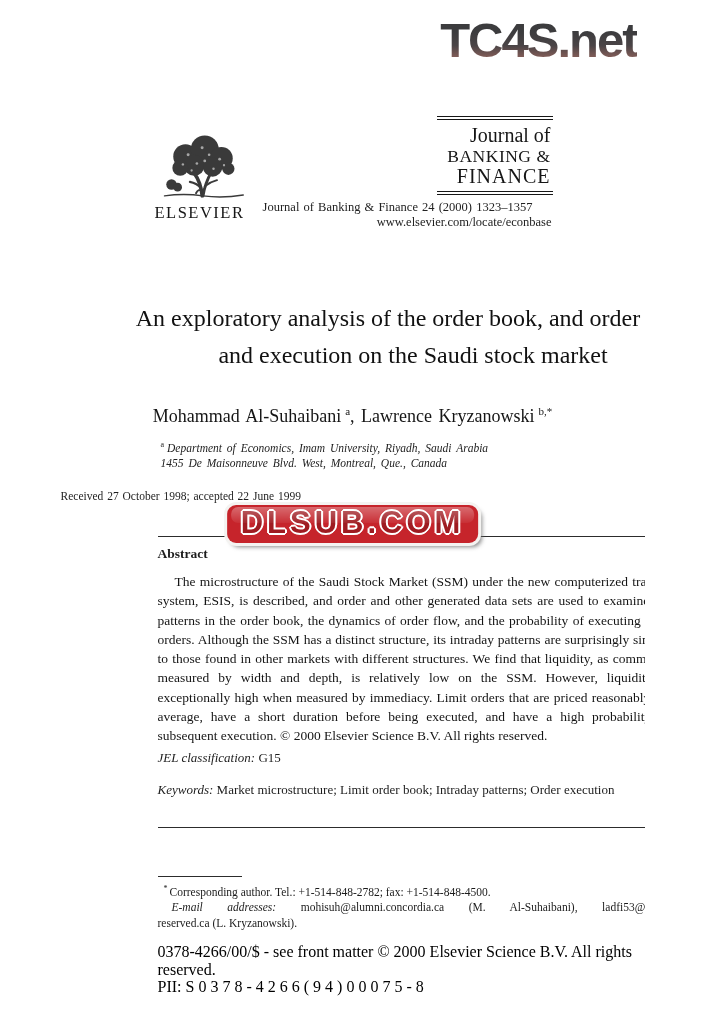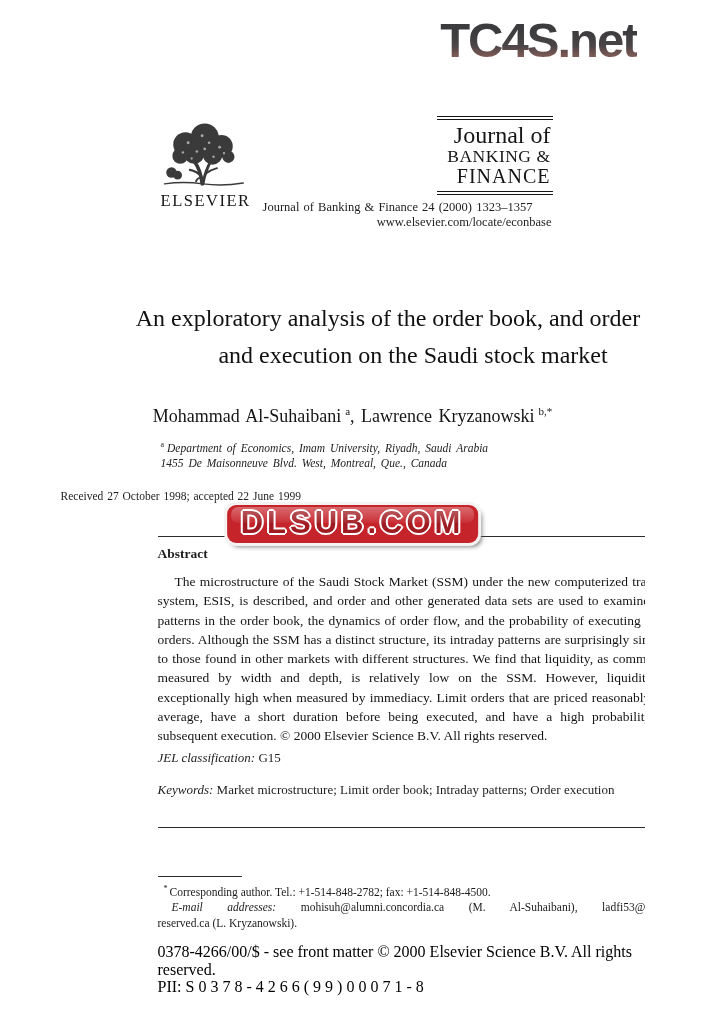--- a/index.html
+++ b/index.html
@@ -51,34 +51,34 @@
     font-weight: bold; font-size: 41px; letter-spacing: 0px;
     color: #d9777c;
     text-shadow:
       -2px -2px 0 #7e2125, 2px -2px 0 #7e2125, -2px 2px 0 #7e2125, 2px 2px 0 #7e2125,
       -3px 0 0 #7e2125, 3px 0 0 #7e2125, 0 -3px 0 #7e2125, 0 3px 0 #7e2125,
       -5px -5px 0 #ffffff, 5px -5px 0 #ffffff, -5px 5px 0 #ffffff, 5px 5px 0 #ffffff,
       -6px 0 0 #ffffff, 6px 0 0 #ffffff, 0 -6px 0 #ffffff, 0 6px 0 #ffffff;
   }
 
   
-  .logo-block { position: absolute; left: 94px; top: 104px; width: 96px; text-align: right; }
+  .logo-block { position: absolute; left: 94px; top: 116px; width: 96px; text-align: left; }
   .logo-tree { display: block; margin: 0 auto; }
   .logo-text { font-size: 16.5px; letter-spacing: 1.5px; color: #161616; margin-top: 1px; }
 
   .journal-ref {
     position: absolute; top: 184px; left: 97px; width: 480px;
     text-align: center; font-size: 12.5px; color: #222; word-spacing: 1px;
   }
   .journal-box {
     position: absolute; top: 100px; right: 92px; width: 116px;
     border-top: 4px double #161616; border-bottom: 4px double #161616;
     padding: 5px 2px 4px; text-align: right; color: #161616;
   }
-  .jb-1 { font-size: 24px; line-height: 21px; }
+  .jb-1 { font-size: 20px; line-height: 21px; }
   .jb-2 { font-size: 17.5px; line-height: 20px; letter-spacing: .5px; }
   .jb-3 { font-size: 20px; line-height: 21px; letter-spacing: 1px; }
   .www-line { position: absolute; top: 199px; right: 93px; font-size: 12.5px; color: #222; }
 
   
   .title {
     position: absolute; top: 284px; left: 55px; width: 595px;
     text-align: center; font-size: 24px; line-height: 37px; color: #111;
     font-weight: normal;
   }
@@ -209,17 +209,17 @@
 
   <div class="fn-rule"></div>
   <div class="footnote">
     <div class="fn-line1"><sup>*</sup><span>Corresponding author. Tel.: +1-514-848-2782; fax: +1-514-848-4500.</span></div>
     <div class="fn-email-line1"><span class="it">E-mail addresses:</span> <span>mohisuh@alumni.concordia.ca (M. Al-Suhaibani), ladfi53@vax2.</span></div>
     <div class="fn-email-line2">reserved.ca (L. Kryzanowski).</div>
   </div>
 
   <div class="imprint">
     <div>0378-4266/00/$ - see front matter © 2000 Elsevier Science B.V. All rights reserved.</div>
-    <div>PII: S 0 3 7 8 - 4 2 6 6 ( 9 9 ) 0 0 0 7 1 - 8</div>
+    <div>PII: S 0 3 7 8 - 4 2 6 6 ( 9 4 ) 0 0 0 7 5 - 8</div>
   </div>
 
 
 </div>
 
 </body></html>

